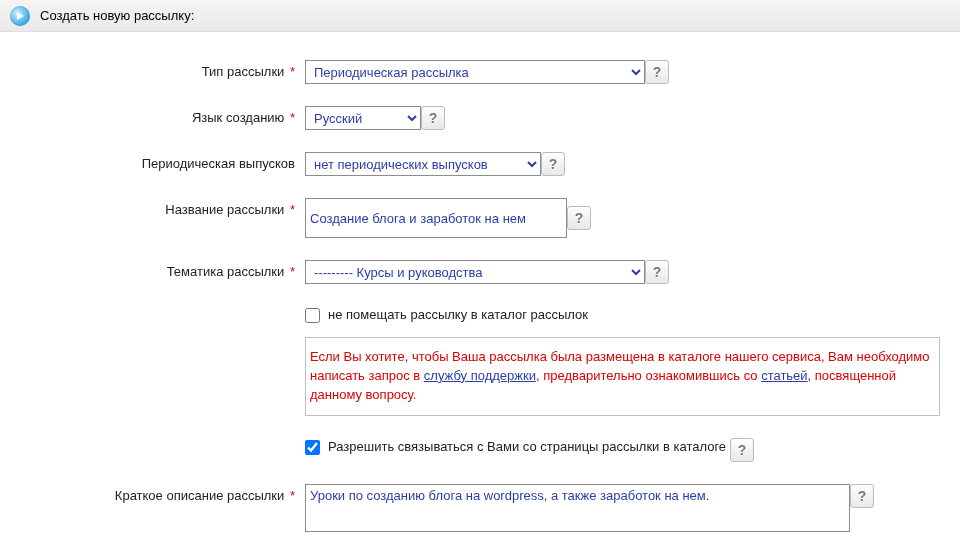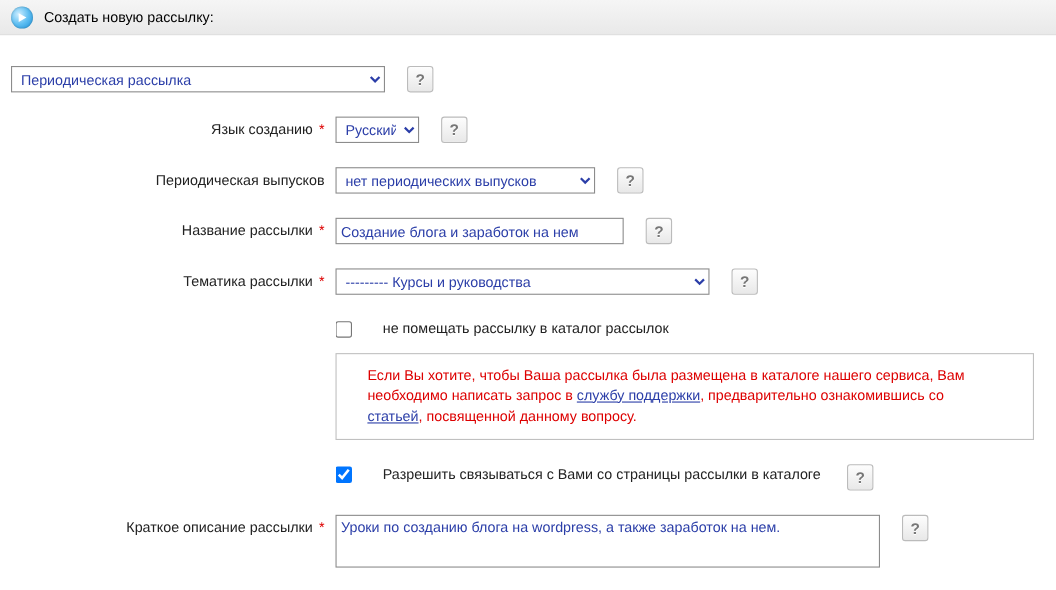--- a/index.html
+++ b/index.html
@@ -50,33 +50,33 @@
     width: 295px;
     text-align: right;
     padding-right: 10px;
     padding-top: 4px;
     color: #222;
   }
   .req { color: #d00; margin-left: 2px; }
   .field-col {
     display: flex;
     align-items: center;
-    gap: 20px;
+    gap: 0;
     flex: 1;
   }
   select, input[type=text], textarea {
     font-family: Arial, Helvetica, sans-serif;
     font-size: 13px;
     color: #2b3ea8;
     border: 1px solid #8c8c8c;
     background: #fff;
     padding: 3px 4px;
   }
   select { height: 24px; }
-  input[type=text] { height: 24px; }
+  input[type=text] { height: 40px; }
   textarea { resize: none; }
   .help {
     width: 24px;
     height: 24px;
     border: 1px solid #bbb;
     border-radius: 3px;
     background: linear-gradient(#fdfdfd, #e8e8e8);
     color: #777;
     font-weight: bold;
     font-size: 14px;
@@ -84,48 +84,51 @@
     align-items: center;
     justify-content: center;
     cursor: pointer;
     text-shadow: 0 1px 0 #fff;
   }
   .checkbox-row .field-col { align-items: flex-start; }
   .chk { width: 15px; height: 15px; margin: 2px 8px 0 0; }
   .chk-label { color: #222; padding-top: 1px; }
   .notice {
     border: 1px solid #c0c0c0;
-    padding: 10px 28px;
+    padding: 10px 4px;
     width: 635px;
     color: #d00;
     line-height: 1.45;
   }
   .notice a { color: #2b3ea8; text-decoration: underline; }
-  .textarea-wide { width: 495px; height: 48px; }
+  .textarea-wide { width: 545px; height: 48px; }
   .sel-type { width: 340px; }
-  .sel-lang { width: 76px; }
+  .sel-lang { width: 116px; }
   .sel-period { width: 236px; }
   .inp-name { width: 262px; }
   .sel-topic { width: 340px; }
 </style>
 </head>
 <body>
 
 <div class="header">
   <span class="play-icon">
     <svg width="10" height="10" viewBox="0 0 10 10">
         <polygon points="2,1 9,5 2,9" fill="#fff"></polygon>
       </svg>
   </span>
   <span class="title">Создать новую рассылку:</span>
 </div>
 
 <div class="form">
 
   <div class="row">
+    <div class="label-col">
+      <span>Тип рассылки</span><span class="req"> *</span>
+    </div>
     <div class="field-col">
       <select class="sel-type">
         <option>Периодическая рассылка</option>
       </select>
       <div class="help">
           <span>?</span>
         </div>
     </div>
   </div>
 

